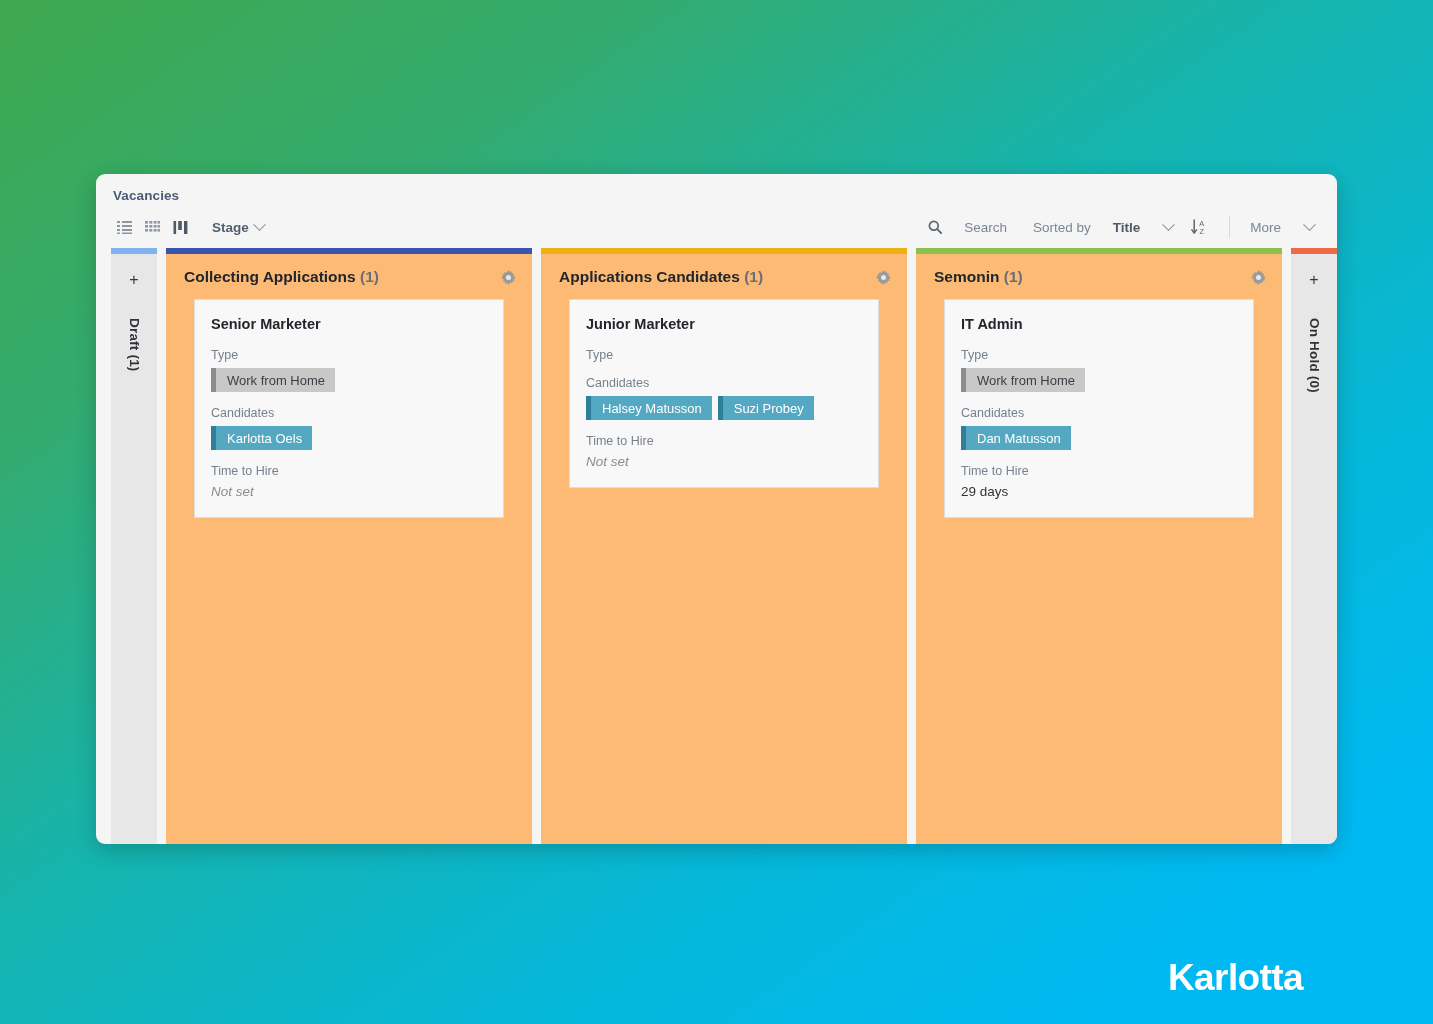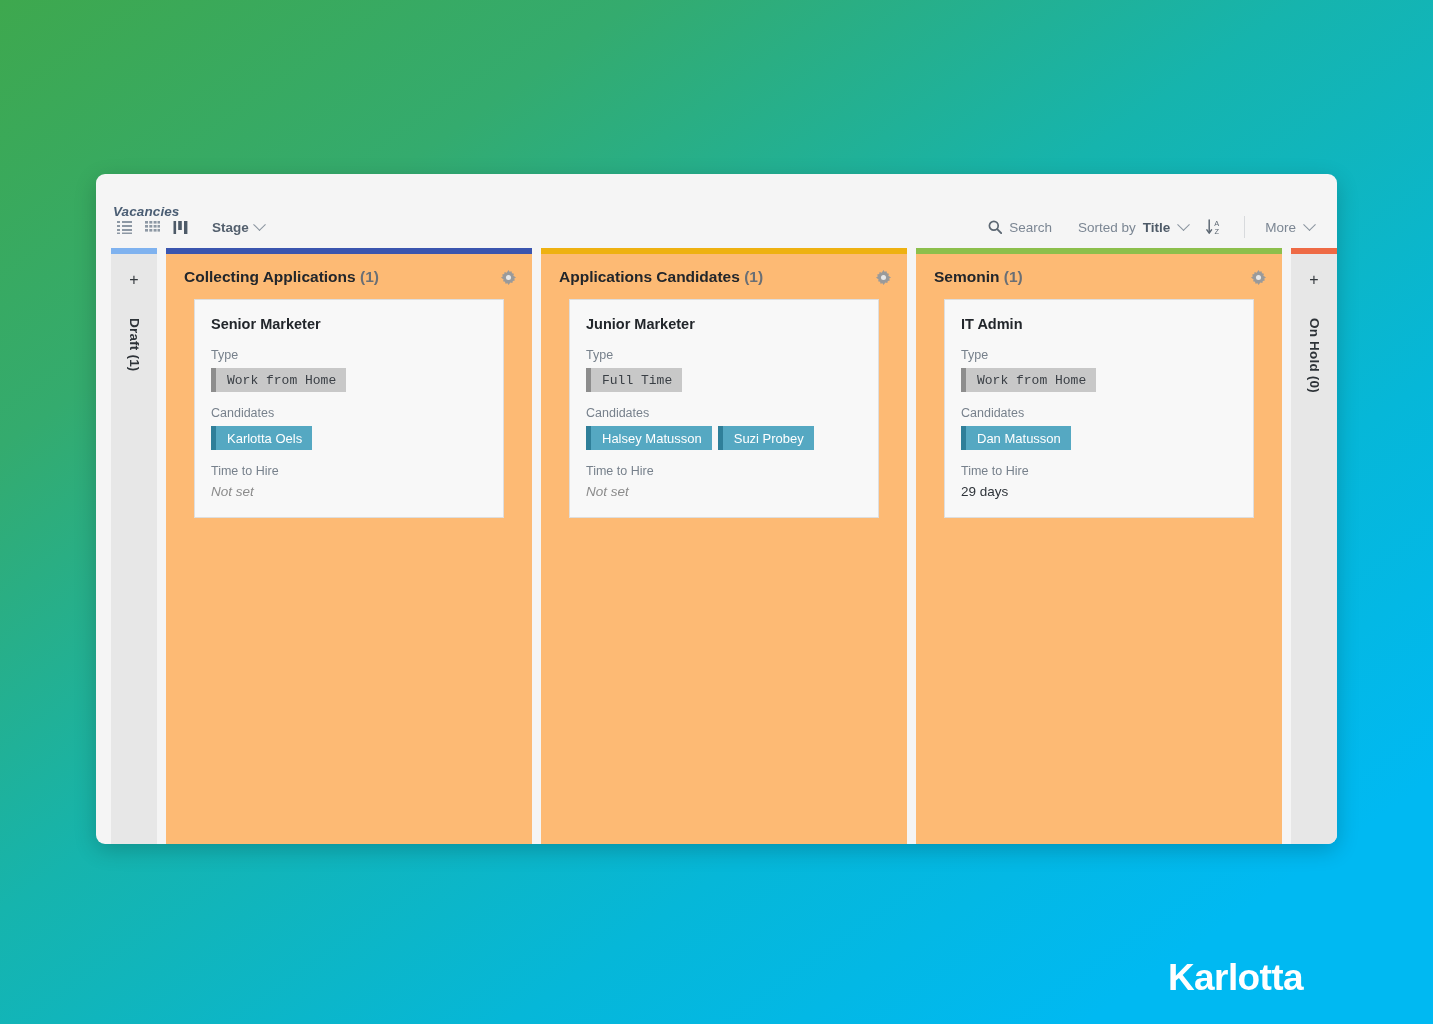--- a/index.html
+++ b/index.html
@@ -27,23 +27,22 @@
     border-radius: 9px;
     box-shadow: 0 6px 22px rgba(0,0,0,0.20);
     overflow: hidden;
     display: flex;
     flex-direction: column;
   }
 
   
   .window-title-bar {
     height: 32px;
-    padding: 28px 0 0 17px;
+    padding: 12px 0 0 17px;
     flex: 0 0 auto;
-    font-style: italic;
   }
   .window-title {
     font-size: 13.5px;
     font-weight: bold;
     color: #4a5d73;
     letter-spacing: .1px;
   }
 
   
   .toolbar {
@@ -76,21 +75,21 @@
   }
   .caret {
     width: 9px; height: 9px;
     border-right: 1.7px solid #8a949f;
     border-bottom: 1.7px solid #8a949f;
     transform: rotate(45deg) translate(-2px,-2px);
     display: inline-block;
   }
 
   .tb-item {
-    display: flex; align-items: center; gap: 7px;
+    display: flex; align-items: center; gap: 22px;
     font-size: 13.5px;
     color: #7b8693;
     cursor: pointer;
     padding: 4px 6px;
     white-space: nowrap;
   }
   .tb-item.sorted { }
   .tb-strong { font-weight: bold; color: #4e5a67; }
   .tb-sep {
     width: 1px; height: 22px;
@@ -204,21 +203,20 @@
     height: 24px;
     font-size: 13px;
     padding: 0 10px 0 11px;
     border-left: 5px solid transparent;
     white-space: nowrap;
   }
   .tag.type {
     background: #c8c8c8;
     border-left-color: #8d8d8d;
     color: #3a3f45;
-    font-family: Liberation Mono, monospace;
   }
   .tag.person {
     background: #55a8c2;
     border-left-color: #2f7f99;
     color: #ffffff;
   }
   .value-text { font-size: 13.5px; color: #2f343a; }
   .value-text.muted { color: #8b8b8b; font-style: italic; }
 
   
@@ -394,23 +392,20 @@
             <circle cx="8" cy="8" r="2.7" fill="#e7e7e7"></circle>
           </svg>
         </div>
       </div>
       <div class="col-body">
         <div class="card">
           <div class="card-title">Junior Marketer</div>
 
           <div class="field-block">
             <div class="field-label">Type</div>
-            <div class="tag-row">
-              <span class="tag type">Full Time</span>
-            </div>
           </div>
 
           <div class="field-block">
             <div class="field-label">Candidates</div>
             <div class="tag-row">
               <span class="tag person">Halsey Matusson</span>
               <span class="tag person">Suzi Probey</span>
             </div>
           </div>
 

